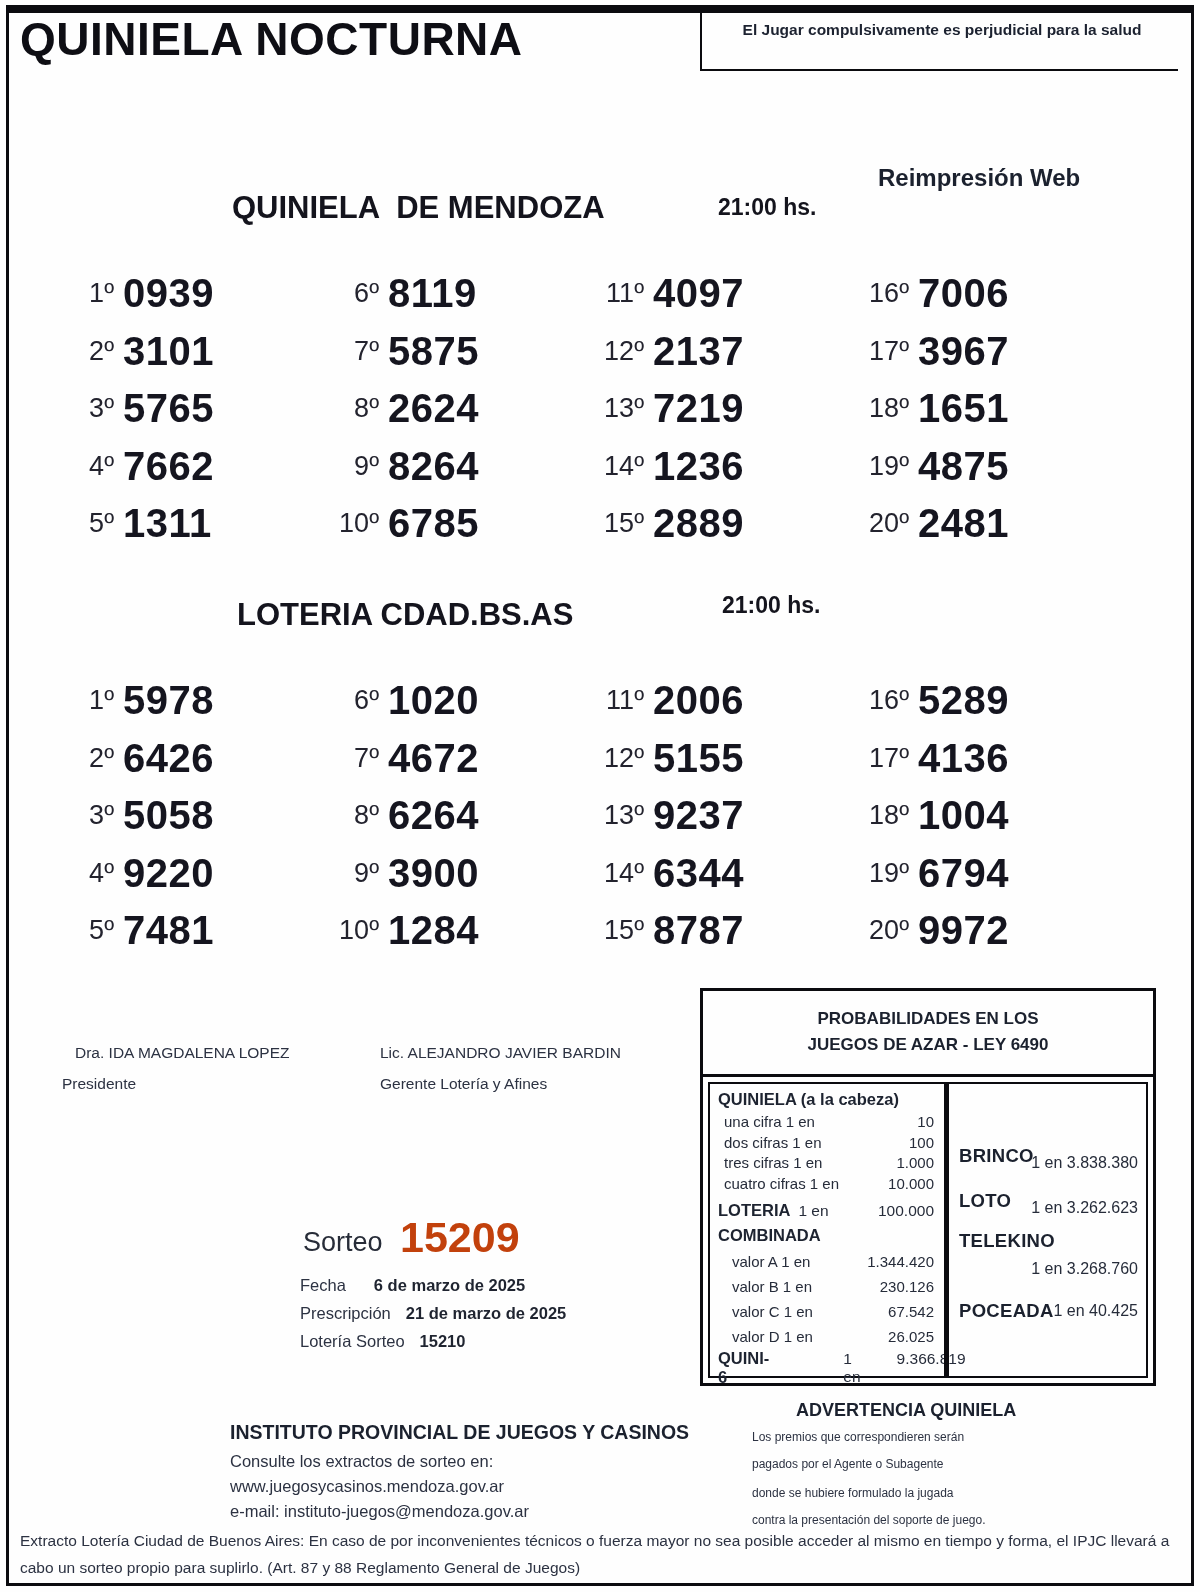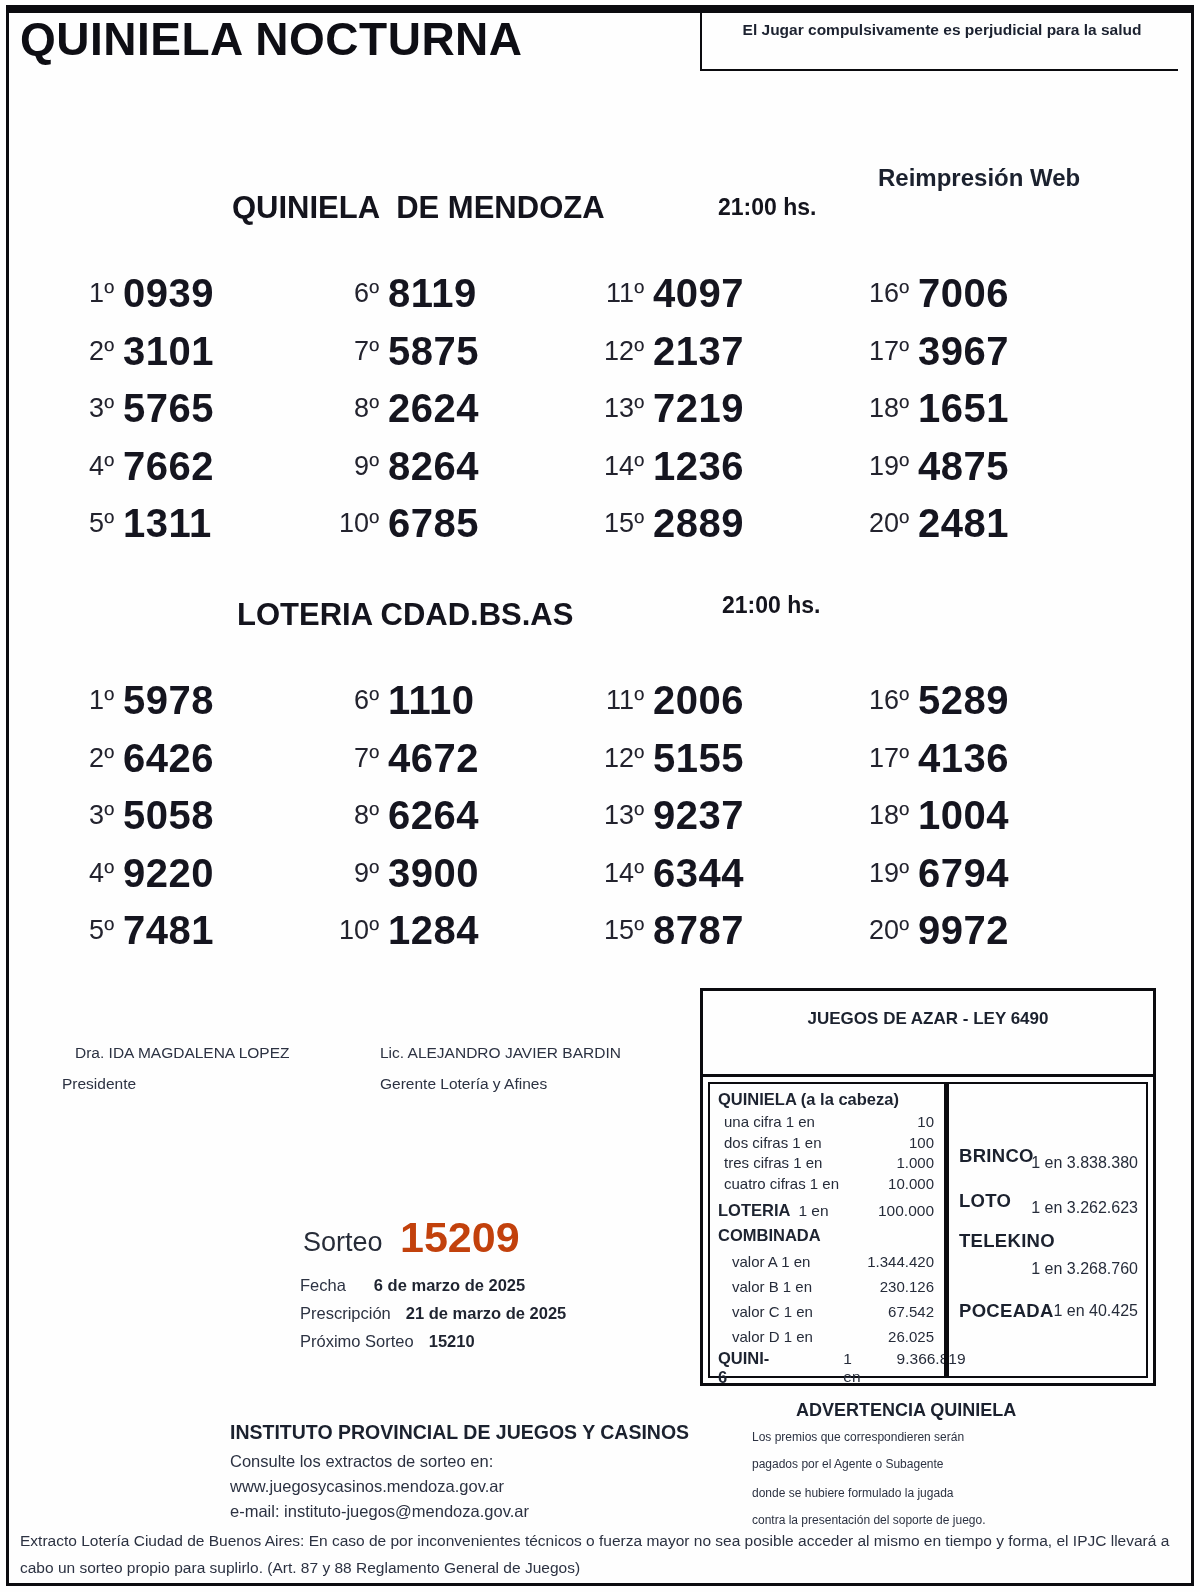--- a/index.html
+++ b/index.html
@@ -230,21 +230,21 @@
         <span class="num">9220</span>
       </div>
 
       <div class="result-cell">
         <span class="pos">5º</span>
         <span class="num">7481</span>
       </div>
 
       <div class="result-cell">
         <span class="pos">6º</span>
-        <span class="num">1110</span>
+        <span class="num">1020</span>
       </div>
 
       <div class="result-cell">
         <span class="pos">7º</span>
         <span class="num">4672</span>
       </div>
 
       <div class="result-cell">
         <span class="pos">8º</span>
         <span class="num">6264</span>
@@ -321,26 +321,27 @@
   <div class="abs sorteo-number">15209</div>
   <div class="info-line" style="left:300px; top:1276px;">
     <span>Fecha</span>
     <span class="iv" style="margin-left:28px;">6 de marzo de 2025</span>
   </div>
   <div class="info-line" style="left:300px; top:1304px;">
     <span>Prescripción</span>
     <span class="iv" style="margin-left:15px;">21 de marzo de 2025</span>
   </div>
   <div class="info-line" style="left:300px; top:1332px;">
-    <span>Próximo Sorteo</span>
+    <span>Lotería Sorteo</span>
     <span class="iv" style="margin-left:15px;">15210</span>
   </div>
 
   <div class="abs prob-table">
     <div class="prob-header">
+      <div>PROBABILIDADES EN LOS</div>
       <div>JUEGOS DE AZAR - LEY 6490</div>
     </div>
     <div class="prob-body">
       <div class="prob-left">
         <div class="prob-sec-header">QUINIELA (a la cabeza)</div>
 
           <div class="prow">
             <span>una cifra  1 en</span>
             <span>10</span>
           </div>

